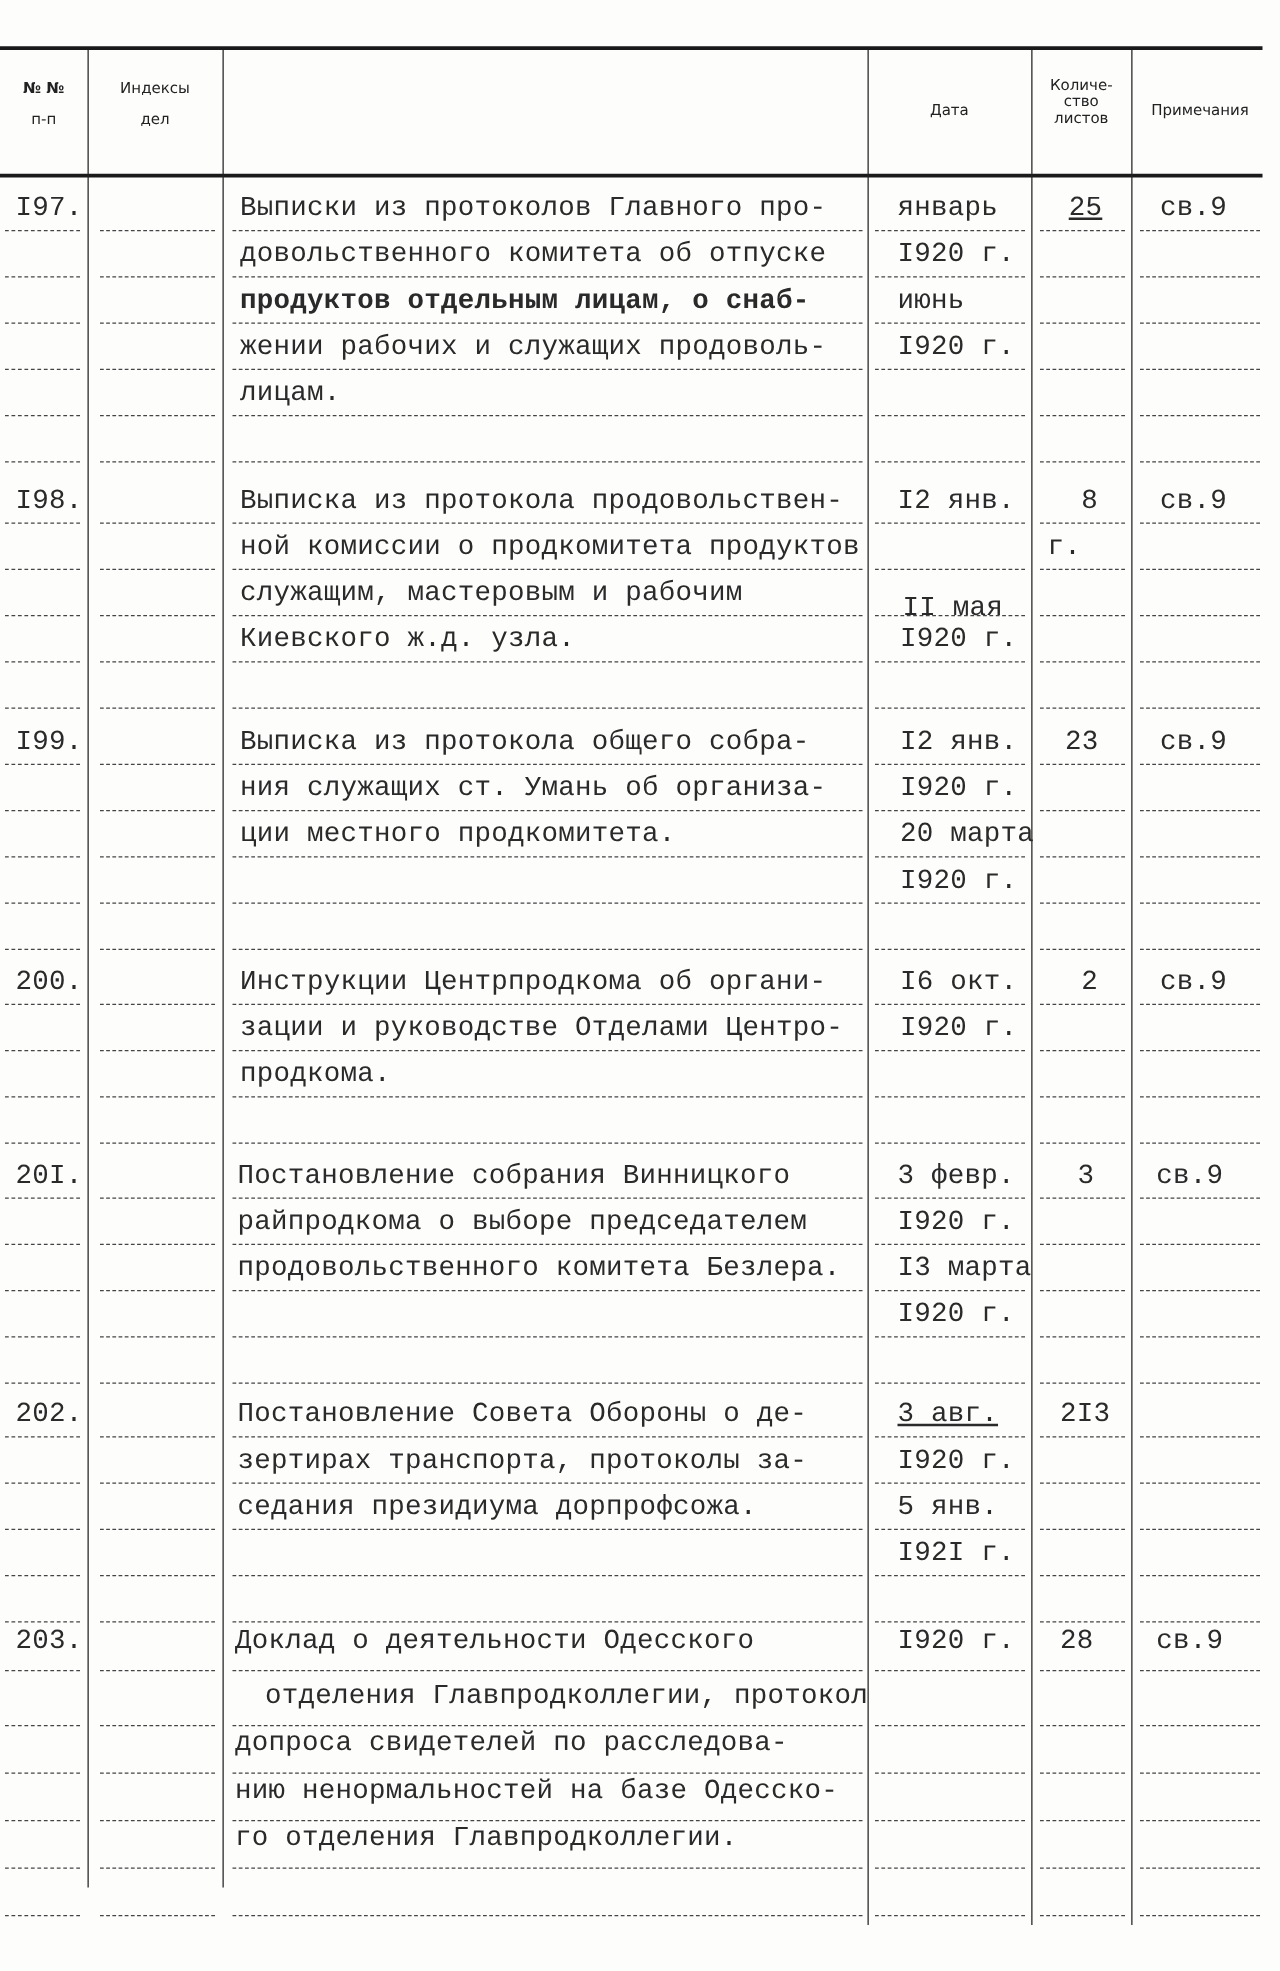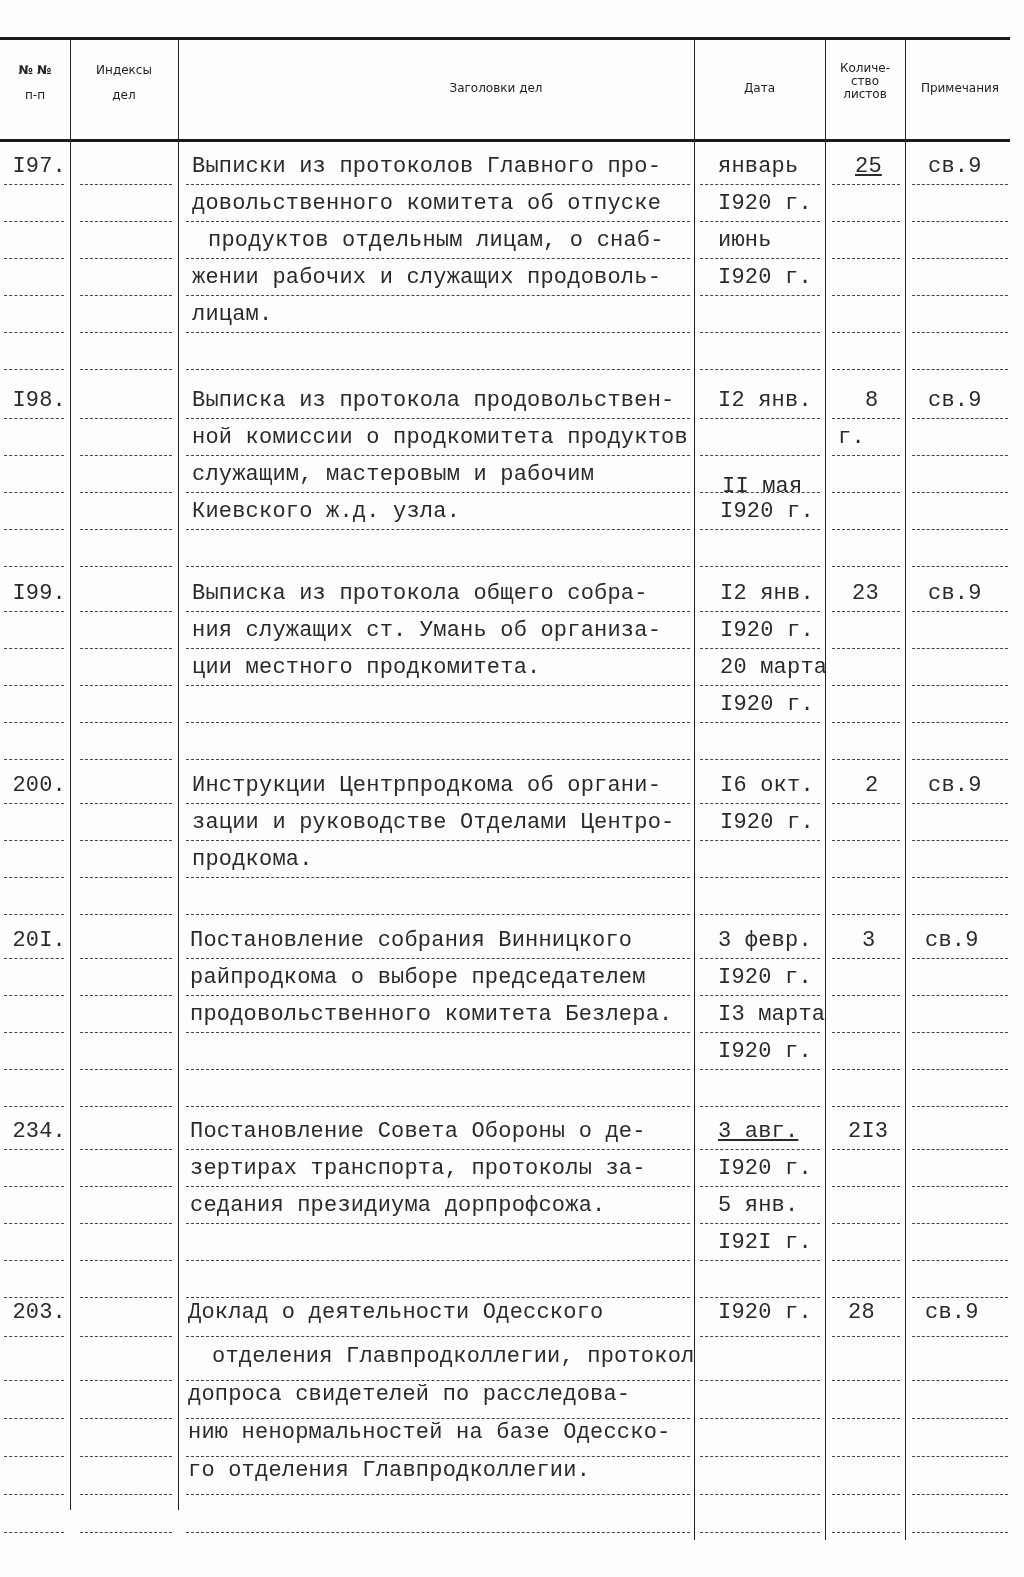--- a/index.html
+++ b/index.html
@@ -28,40 +28,37 @@
   <div class="vline" style="left:905px;top:40px;height:1500px;"></div>
 
   <div class="head" style="left:0;top:62px;width:70px;">
     <div style="font-weight:bold;">№ №</div>
     <div style="margin-top:8px;">п-п</div>
   </div>
   <div class="head" style="left:70px;top:62px;width:108px;">
     <div>Индексы</div>
     <div style="margin-top:8px;">дел</div>
   </div>
-  <div class="head" style="left:178px;top:80px;width:516px;">
-    <div style="padding-left:120px;">Заголовки дел</div>
-  </div>
   <div class="head" style="left:694px;top:80px;width:131px;">
     <div>Дата</div>
   </div>
   <div class="head" style="left:825px;top:62px;width:80px;line-height:13px;">
     <div>Количе-</div>
     <div>ство</div>
     <div>листов</div>
   </div>
   <div class="head" style="left:905px;top:80px;width:110px;">
     <div>Примечания</div>
   </div>
 
   <div class="row-block" style="top:148px;">
     <div class="cell num" style="left:0;top:0;width:66px;">I97.</div>
     <div class="cell" style="left:192px;top:0;">Выписки из протоколов Главного про-</div>
     <div class="cell" style="left:192px;top:37px;">довольственного комитета об отпуске</div>
-    <div class="cell" style="left:208px;top:74px;">продуктов отдельным лицам, о снаб-</div>
+    <div class="cell" style="left:192px;top:74px;font-weight:bold;">продуктов отдельным лицам, о снаб-</div>
     <div class="cell" style="left:192px;top:111px;">жении рабочих и служащих продоволь-</div>
     <div class="cell" style="left:192px;top:148px;">лицам.</div>
     <div class="cell" style="left:718px;top:0;">январь</div>
     <div class="cell" style="left:718px;top:37px;">I920 г.</div>
     <div class="cell" style="left:718px;top:74px;">июнь</div>
     <div class="cell" style="left:718px;top:111px;">I920 г.</div>
     <div class="cell" style="left:855px;top:0;text-decoration:underline;">25</div>
     <div class="cell" style="left:928px;top:0;">св.9</div>
   </div>
 
@@ -111,21 +108,21 @@
     <div class="cell" style="left:190px;top:74px;">продовольственного комитета Безлера.</div>
     <div class="cell" style="left:718px;top:0;">3 февр.</div>
     <div class="cell" style="left:718px;top:37px;">I920 г.</div>
     <div class="cell" style="left:718px;top:74px;">I3 марта</div>
     <div class="cell" style="left:718px;top:111px;">I920 г.</div>
     <div class="cell" style="left:862px;top:0;">3</div>
     <div class="cell" style="left:925px;top:0;">св.9</div>
   </div>
 
   <div class="row-block" style="top:1113px;">
-    <div class="cell num" style="left:0;top:0;width:66px;">234.</div>
+    <div class="cell num" style="left:0;top:0;width:66px;">202.</div>
     <div class="cell" style="left:190px;top:0;">Постановление Совета Обороны о де-</div>
     <div class="cell" style="left:190px;top:37px;">зертирах транспорта, протоколы за-</div>
     <div class="cell" style="left:190px;top:74px;">седания президиума дорпрофсожа.</div>
     <div class="cell" style="left:718px;top:0;text-decoration:underline;">3 авг.</div>
     <div class="cell" style="left:718px;top:37px;">I920 г.</div>
     <div class="cell" style="left:718px;top:74px;">5 янв.</div>
     <div class="cell" style="left:718px;top:111px;">I92I г.</div>
     <div class="cell" style="left:848px;top:0;">2I3</div>
     <div class="cell" style="left:928px;top:0;"></div>
   </div>

